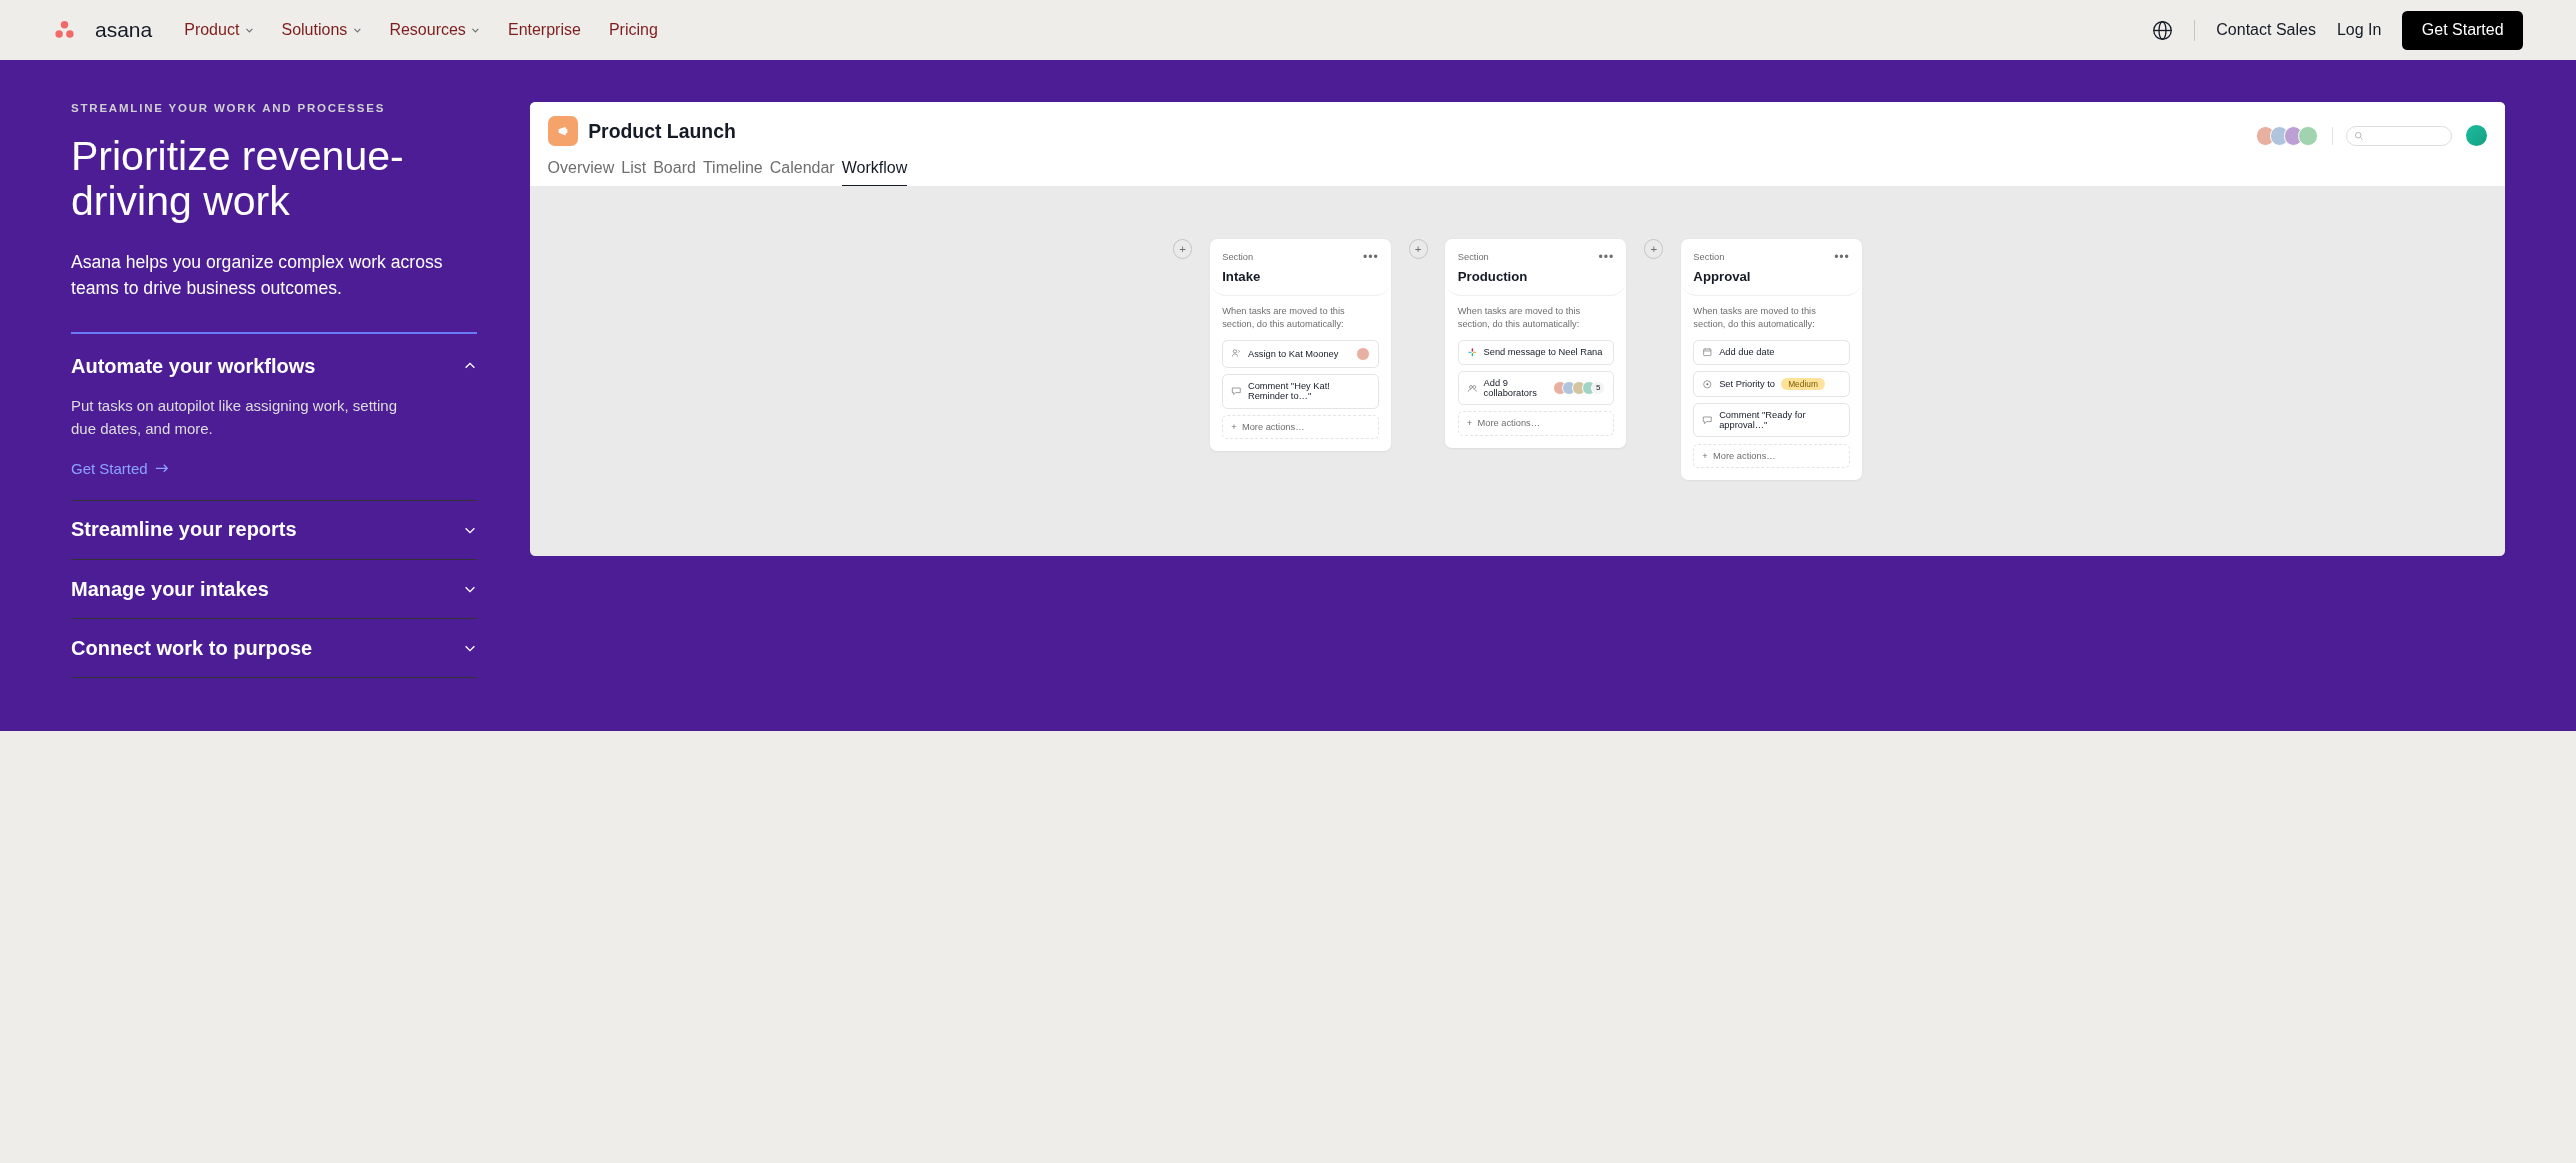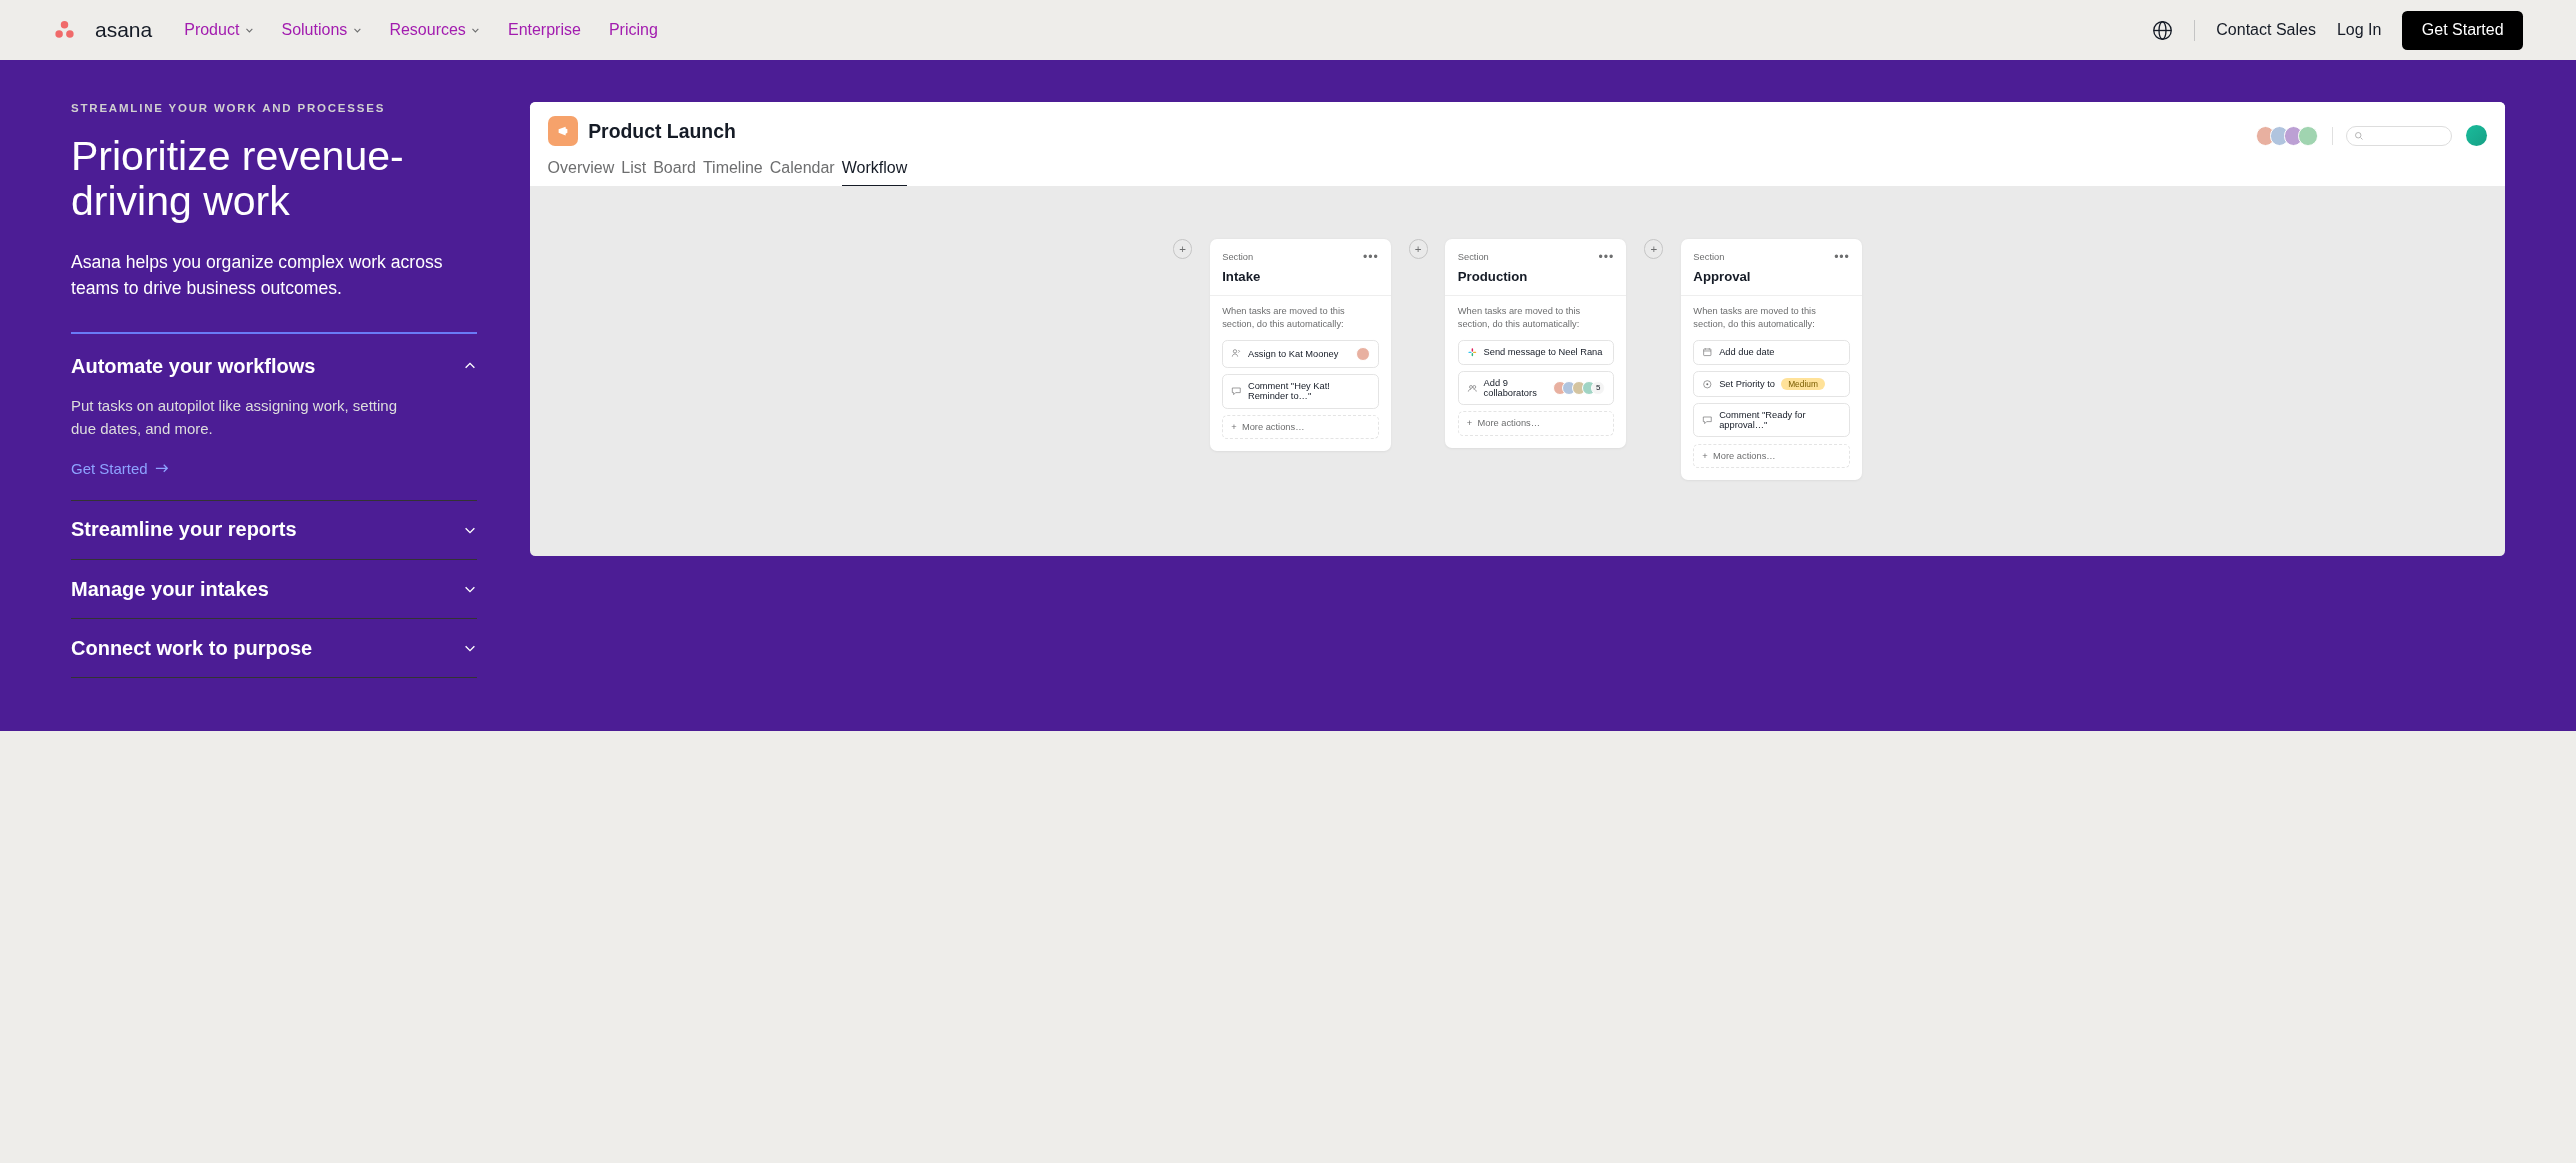--- a/index.html
+++ b/index.html
@@ -5,21 +5,21 @@
 * { margin: 0; padding: 0; box-sizing: border-box; }
 body { font-family: -apple-system, BlinkMacSystemFont, "Segoe UI", Helvetica, Arial, sans-serif; background: #eeedea; color: #151b26; }
 
 
 .nav { display:flex; align-items:center; justify-content:space-between; padding: 10.6px 53px; background:#eeedea; }
 .nav-left { display:flex; align-items:center; gap:32px; }
 .logo { display:flex; align-items:center; gap:7px; }
 .logo-dots { width:23px; height:23px; }
 .logo-text { font-size:21px; font-weight:500; letter-spacing:0;margin-left:12px; }
 .nav-links { display:flex; gap:28px; }
-.nav-link { font-size:16px; color:#a21caf; cursor:pointer; display:flex; align-items:center; gap:5.3px; }
+.nav-link { font-size:16px; color:#7f1d1d; cursor:pointer; display:flex; align-items:center; gap:5.3px; }
 .chev { width:8.8px; height:8.8px; }
 .nav-right { display:flex; align-items:center; gap:21px; }
 .globe-icon { width:21px; height:21px; cursor:pointer; }
 .divider-v { width:0.9px; height:21px; background:#c4c4c4; }
 .nav-cta { font-size:16px; cursor:pointer; }
 .btn-black { background:#000; color:#fff; padding:10.6px 19.4px; border-radius:5.3px; font-size:16px; cursor:pointer; }
 
 
 .hero { display:flex; background:#4c1d95; color:#fff; padding:42px 71px 53px; gap:53px; align-items:flex-start; }
 .hero-left { flex:0 0 406px; }
@@ -57,21 +57,21 @@
 .mini-divider{width:0.9px;height:17.6px;background:#e0e0e0;}
 .app-tabs { display:flex; gap:7px; margin-top:12.3px; font-size:16px; color:#6d6e6f; }
 .app-tab { padding-bottom:8.8px; cursor:pointer; }
 .app-tab.active { color:#151b26; font-weight:500; border-bottom:1.8px solid #151b26; }
 
 .app-body { padding:53px 26.4px 53px; display:flex; gap:17.6px; align-items:flex-start; justify-content:center; min-height:370px;}
 .connector { display:flex; align-items:center; }
 .plus-circle { width:19.4px; height:19.4px; border-radius:50%; border:0.9px solid #c4c4c4; display:flex; align-items:center; justify-content:center; color:#6d6e6f; font-size:11.5px; background:#eaeaea; cursor:pointer; flex-shrink:0; }
 
 .wf-card { width:181px; background:#fff; border-radius:7px; box-shadow:0 0.9px 2.6px rgba(0,0,0,.06); color:#151b26; }
-.wf-card-head { padding:10.6px 12.3px; border-bottom:0.9px solid #eee; }
+.wf-card-head { padding:10.6px 12.3px; border-bottom:0.9px solid #eee;border-radius:16px; }
 .wf-section-label { font-size:9.3px; color:#6d6e6f; display:flex; justify-content:space-between; align-items:center;}
 .wf-section-name { font-size:13.2px; font-weight:600; margin-top:5.3px; }
 .wf-card-body { padding:8.8px 12.3px 12.3px; }
 .wf-trigger { font-size:9.3px; color:#6d6e6f; line-height:1.4; margin-bottom:8.8px; }
 .wf-action { border:0.9px solid #e4e4e4; border-radius:5.3px; padding:6.2px 8px; margin-bottom:6.2px; display:flex; align-items:center; gap:6.2px; font-size:9.3px; }
 .wf-action svg{width:10.6px; height:10.6px; flex-shrink:0;}
 .mini-avatar { width:14px; height:14px; border-radius:50%; border:0.9px solid #fff;}
 .ma1{background:#e8b0a0;}.ma2{background:#b0c4de;}.ma3{background:#d4c4a0;}.ma4{background:#a0d4c4;}
 .mini-stack{display:flex; margin-left:auto;}
 .mini-stack .mini-avatar{margin-left:-4.4px;}

